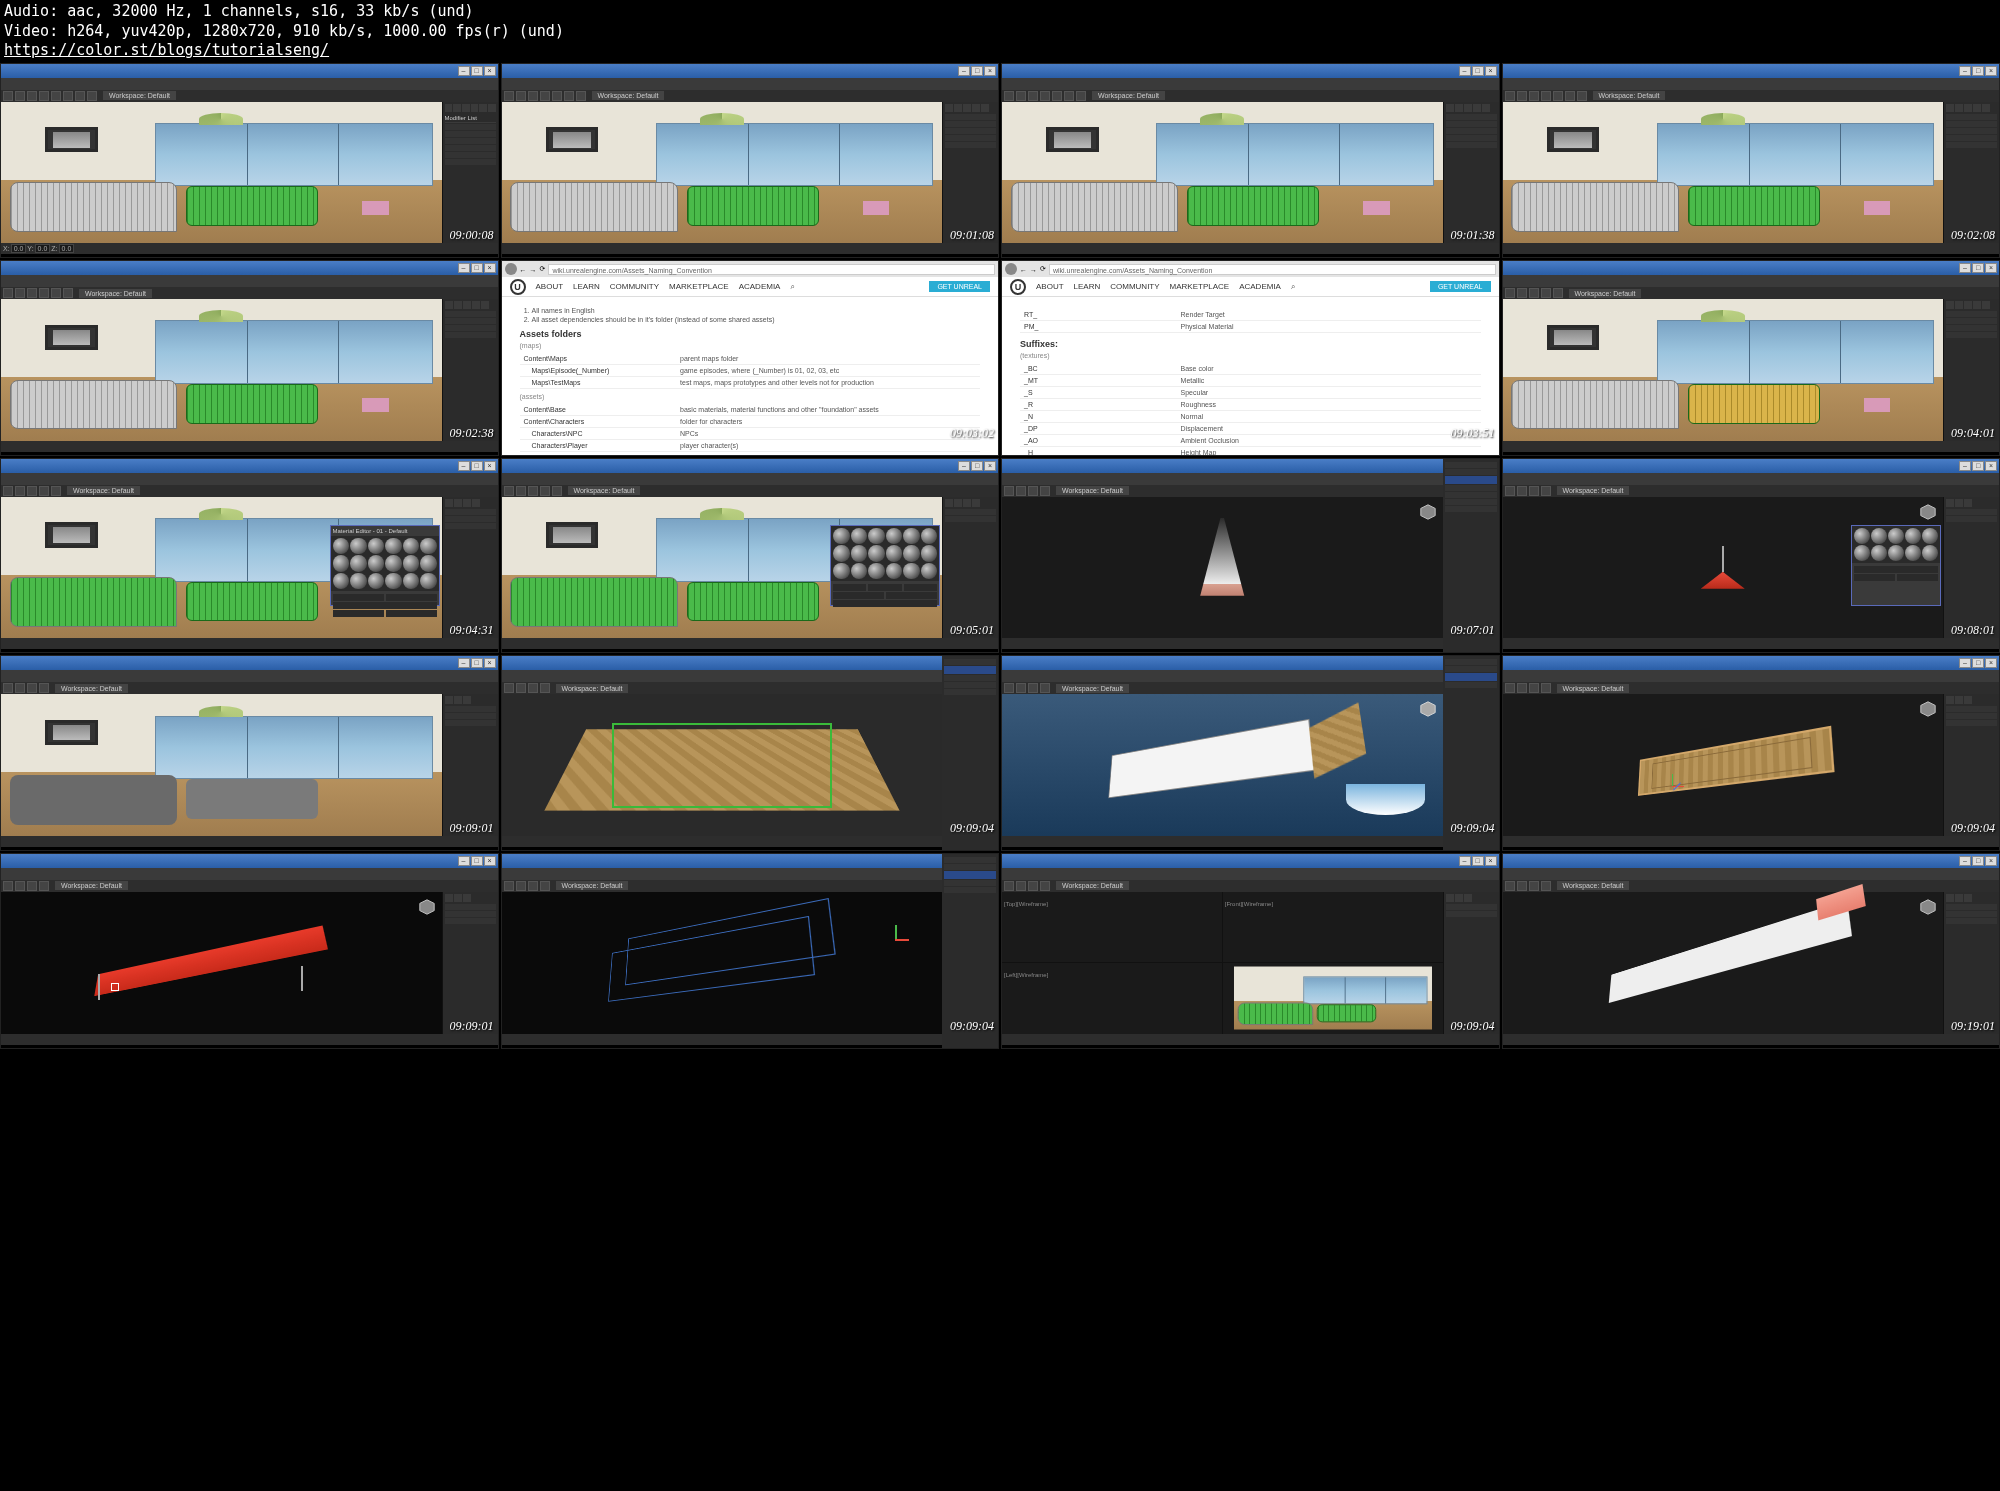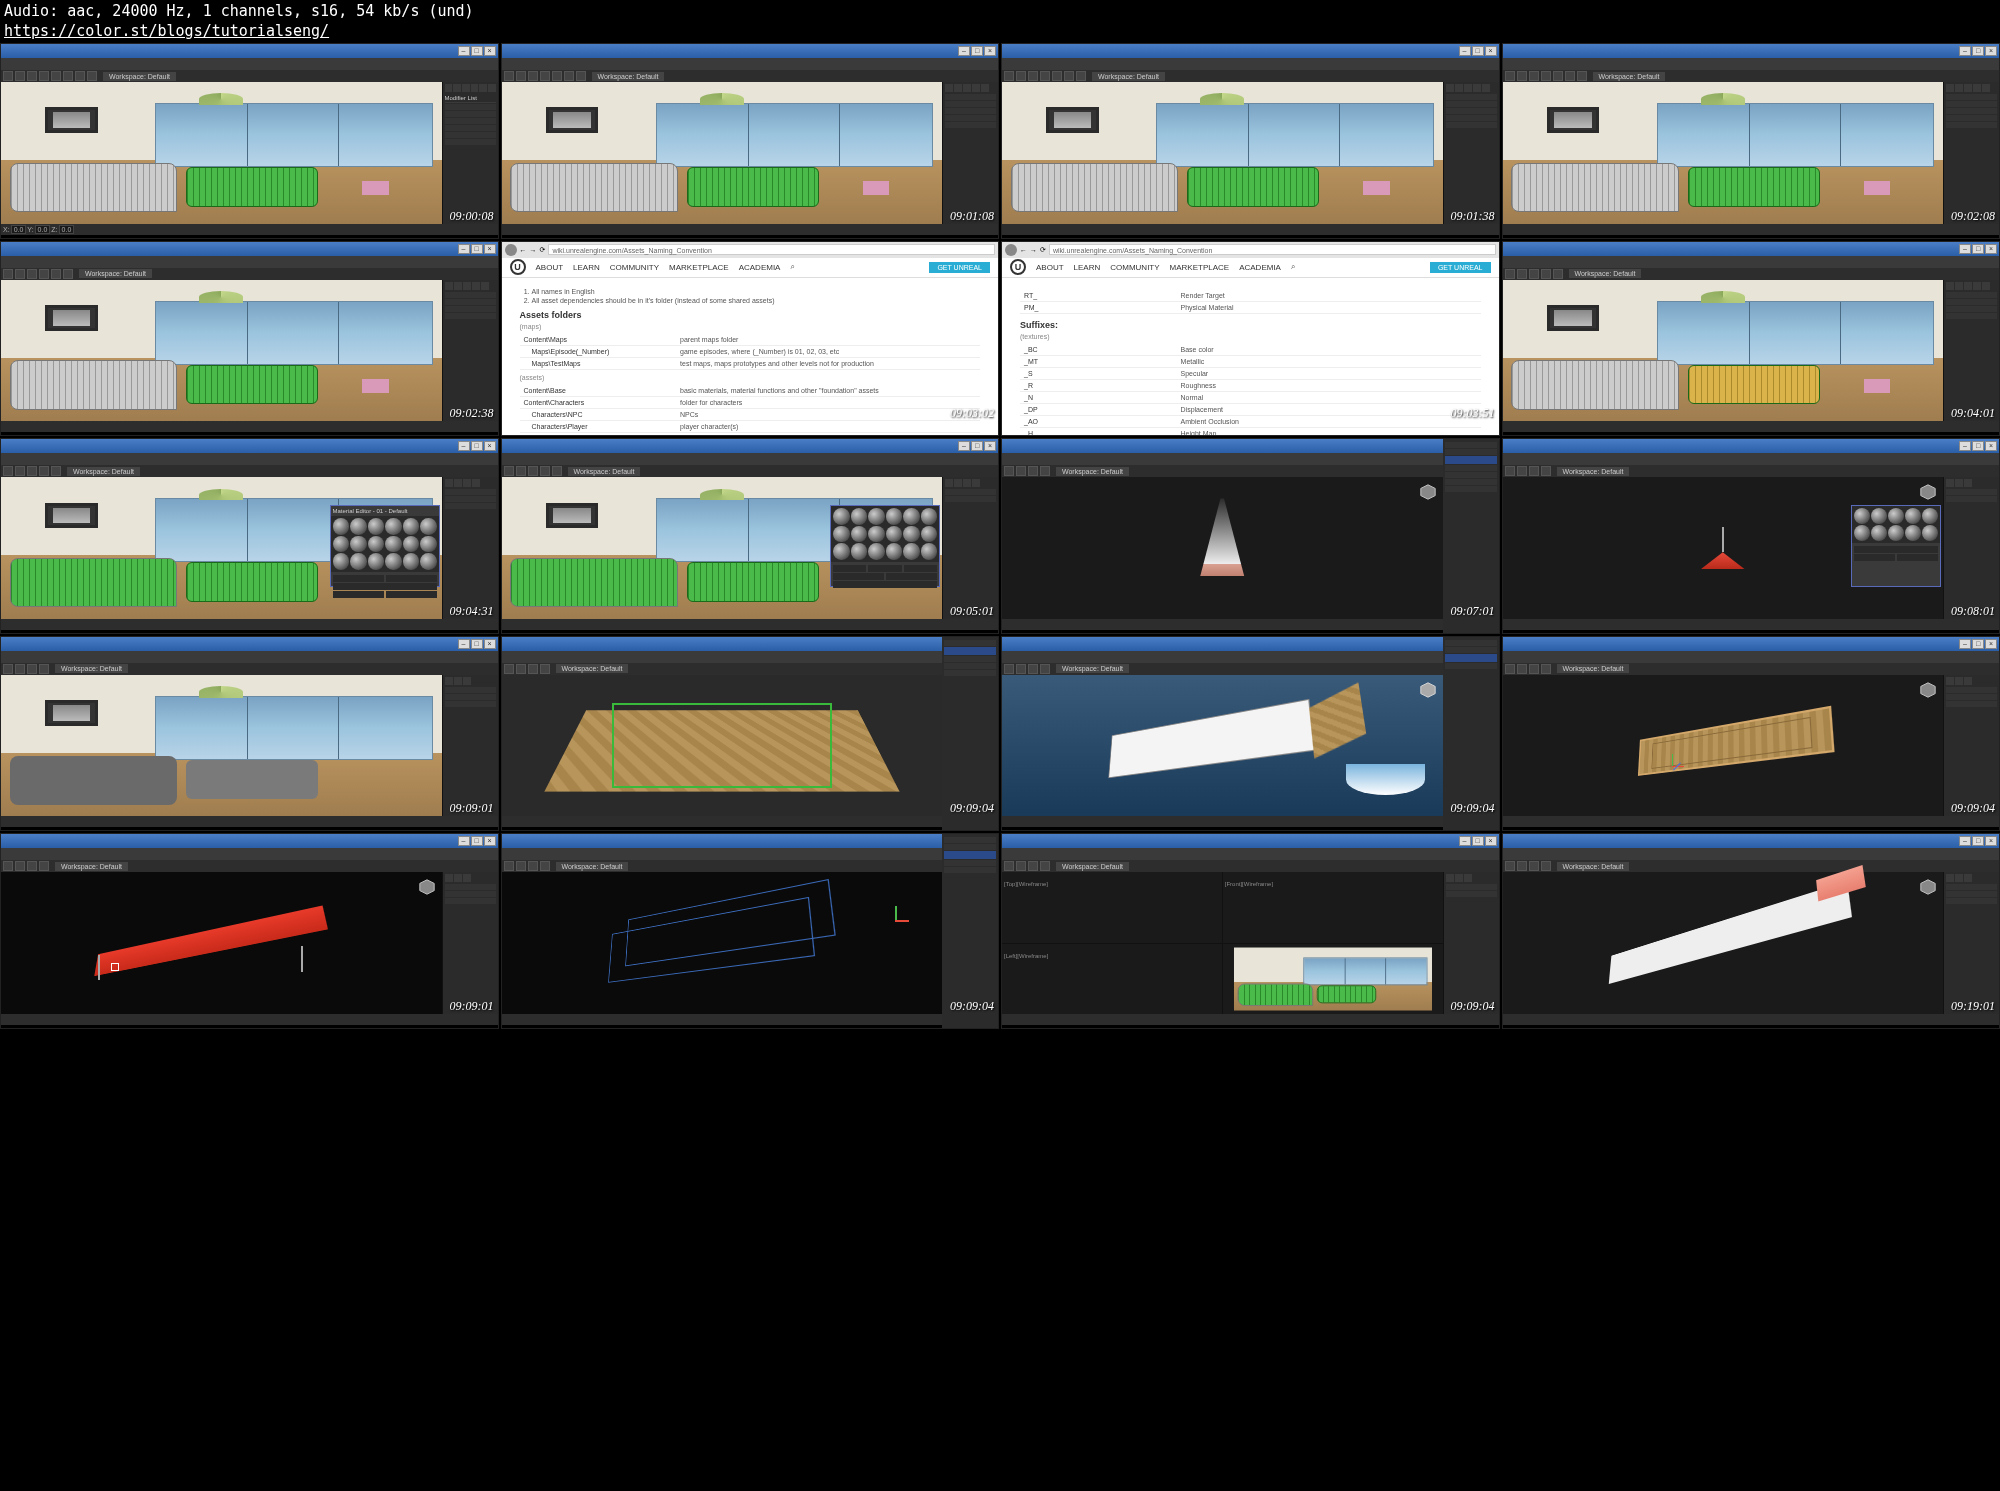--- a/index.html
+++ b/index.html
@@ -121,21 +121,22 @@
 
 .gizmo-small { position:absolute; width:20px; height:20px; }
 .gizmo-small .x { position:absolute; left:50%; top:50%; width:12px; height:1px; background:#e84a3a; }
 .gizmo-small .y { position:absolute; left:50%; top:50%; width:1px; height:12px; background:#4aba4a; transform:translateY(-100%); }
 .gizmo-small .z { position:absolute; left:50%; top:50%; width:10px; height:1px; background:#4a6ae8; transform:rotate(-45deg); }
 </style>
 </head>
 <body>
 
 <div class="header-info">
-  <div>Audio: aac, 24000 Hz, 1 channels, s16, 54 kb/s (und)</div>
+  <div>Audio: aac, 32000 Hz, 1 channels, s16, 33 kb/s (und)</div>
+  <div>Video: h264, yuv420p, 1280x720, 910 kb/s, 1000.00 fps(r) (und)</div>
   <a>https://color.st/blogs/tutorialseng/</a>
 </div>
 
 <div class="grid">
 
   <div class="thumb">
     <div class="titlebar">
         <span></span>
         <div class="ctrls">
           <span>–</span>

